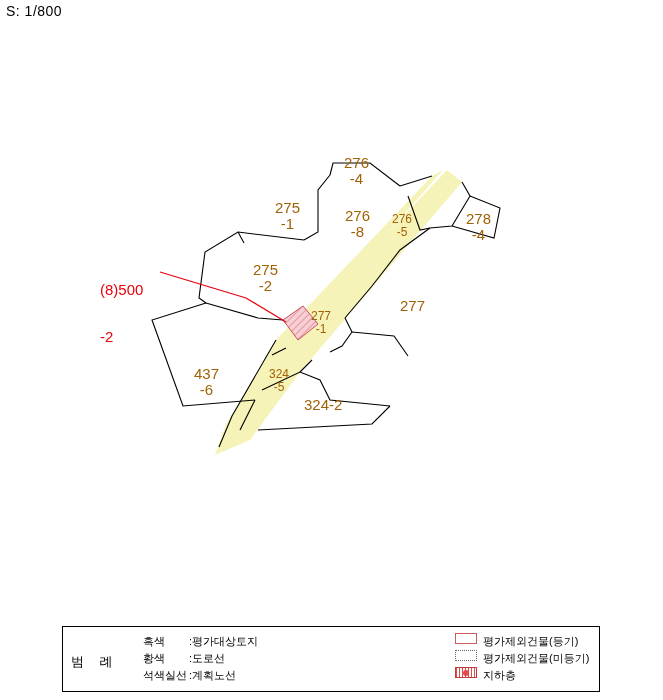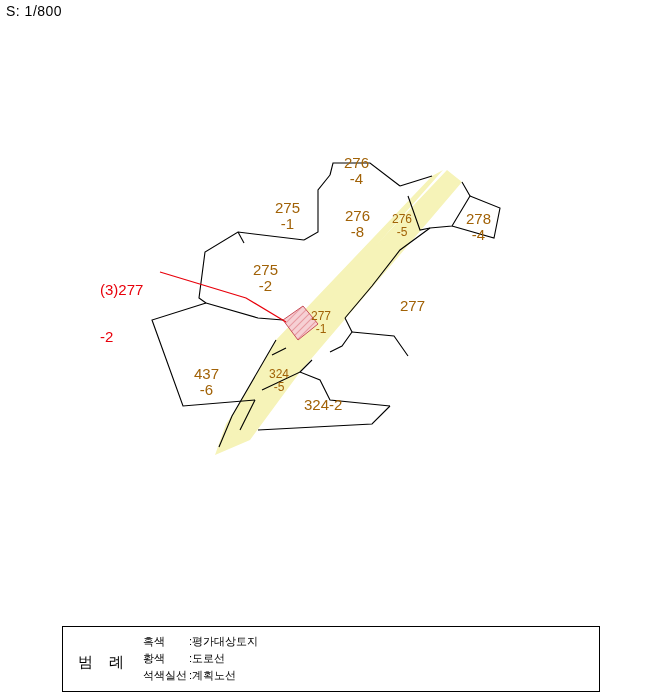--- a/index.html
+++ b/index.html
@@ -61,23 +61,22 @@
   #legend-inner {
     position: relative;
     width: 100%;
     height: 100%;
   }
   #legend-title {
     position: absolute;
     left: 8px;
     top: 26px;
     width: 66px;
-    font-size: 15px;
+    font-size: 13px;
     letter-spacing: 6px;
-    text-align: center;
   }
   .legend-col {
     position: absolute;
     top: 6px;
     font-size: 11px;
     line-height: 17px;
   }
   #legend-col-1 {
     left: 80px;
     width: 130px;
@@ -213,21 +212,21 @@
       </defs>
       <path d="M 283,320 L 303,306 L 318,324 L 298,340 Z" fill="url(#pinkHatch)" stroke="#c8505a" stroke-width="1"></path>
     </g>
 
     <g>
       <path d="M 160,272 L 246,298 L 286,322" fill="none" stroke="#e8000b" stroke-width="1.2"></path>
     </g>
   </svg>
 
   <div class="map-label callout" style="left:100px; top:250px;">
-    <div>(3)277</div>
+    <div>(8)500</div>
     <div>-2</div>
   </div>
 
   <div id="parcel-labels">
       <div class="map-label" style="left: 344px; top: 155px;">276
 -4</div>
       <div class="map-label" style="left: 275px; top: 200px;">275
 -1</div>
       <div class="map-label" style="left: 345px; top: 208px;">276
 -8</div>
@@ -264,14 +263,28 @@
           <span>도로선</span>
         </div>
         <div class="legend-row">
           <span class="k">석색실선</span>
           <span>: </span>
           <span>계획노선</span>
         </div>
       </div>
     <div class="legend-col" id="legend-col-2">
       </div>
+    <div class="legend-col" id="legend-col-3">
+        <div class="legend-row">
+          <span class="swatch sw-plainred"></span>
+          <span>평가제외건물(등기)</span>
+        </div>
+        <div class="legend-row">
+          <span class="swatch sw-dotted"></span>
+          <span>평가제외건물(미등기)</span>
+        </div>
+        <div class="legend-row">
+          <span class="swatch sw-basement"></span>
+          <span>지하층</span>
+        </div>
+      </div>
   </div>
 </div>
 
 </body></html>

